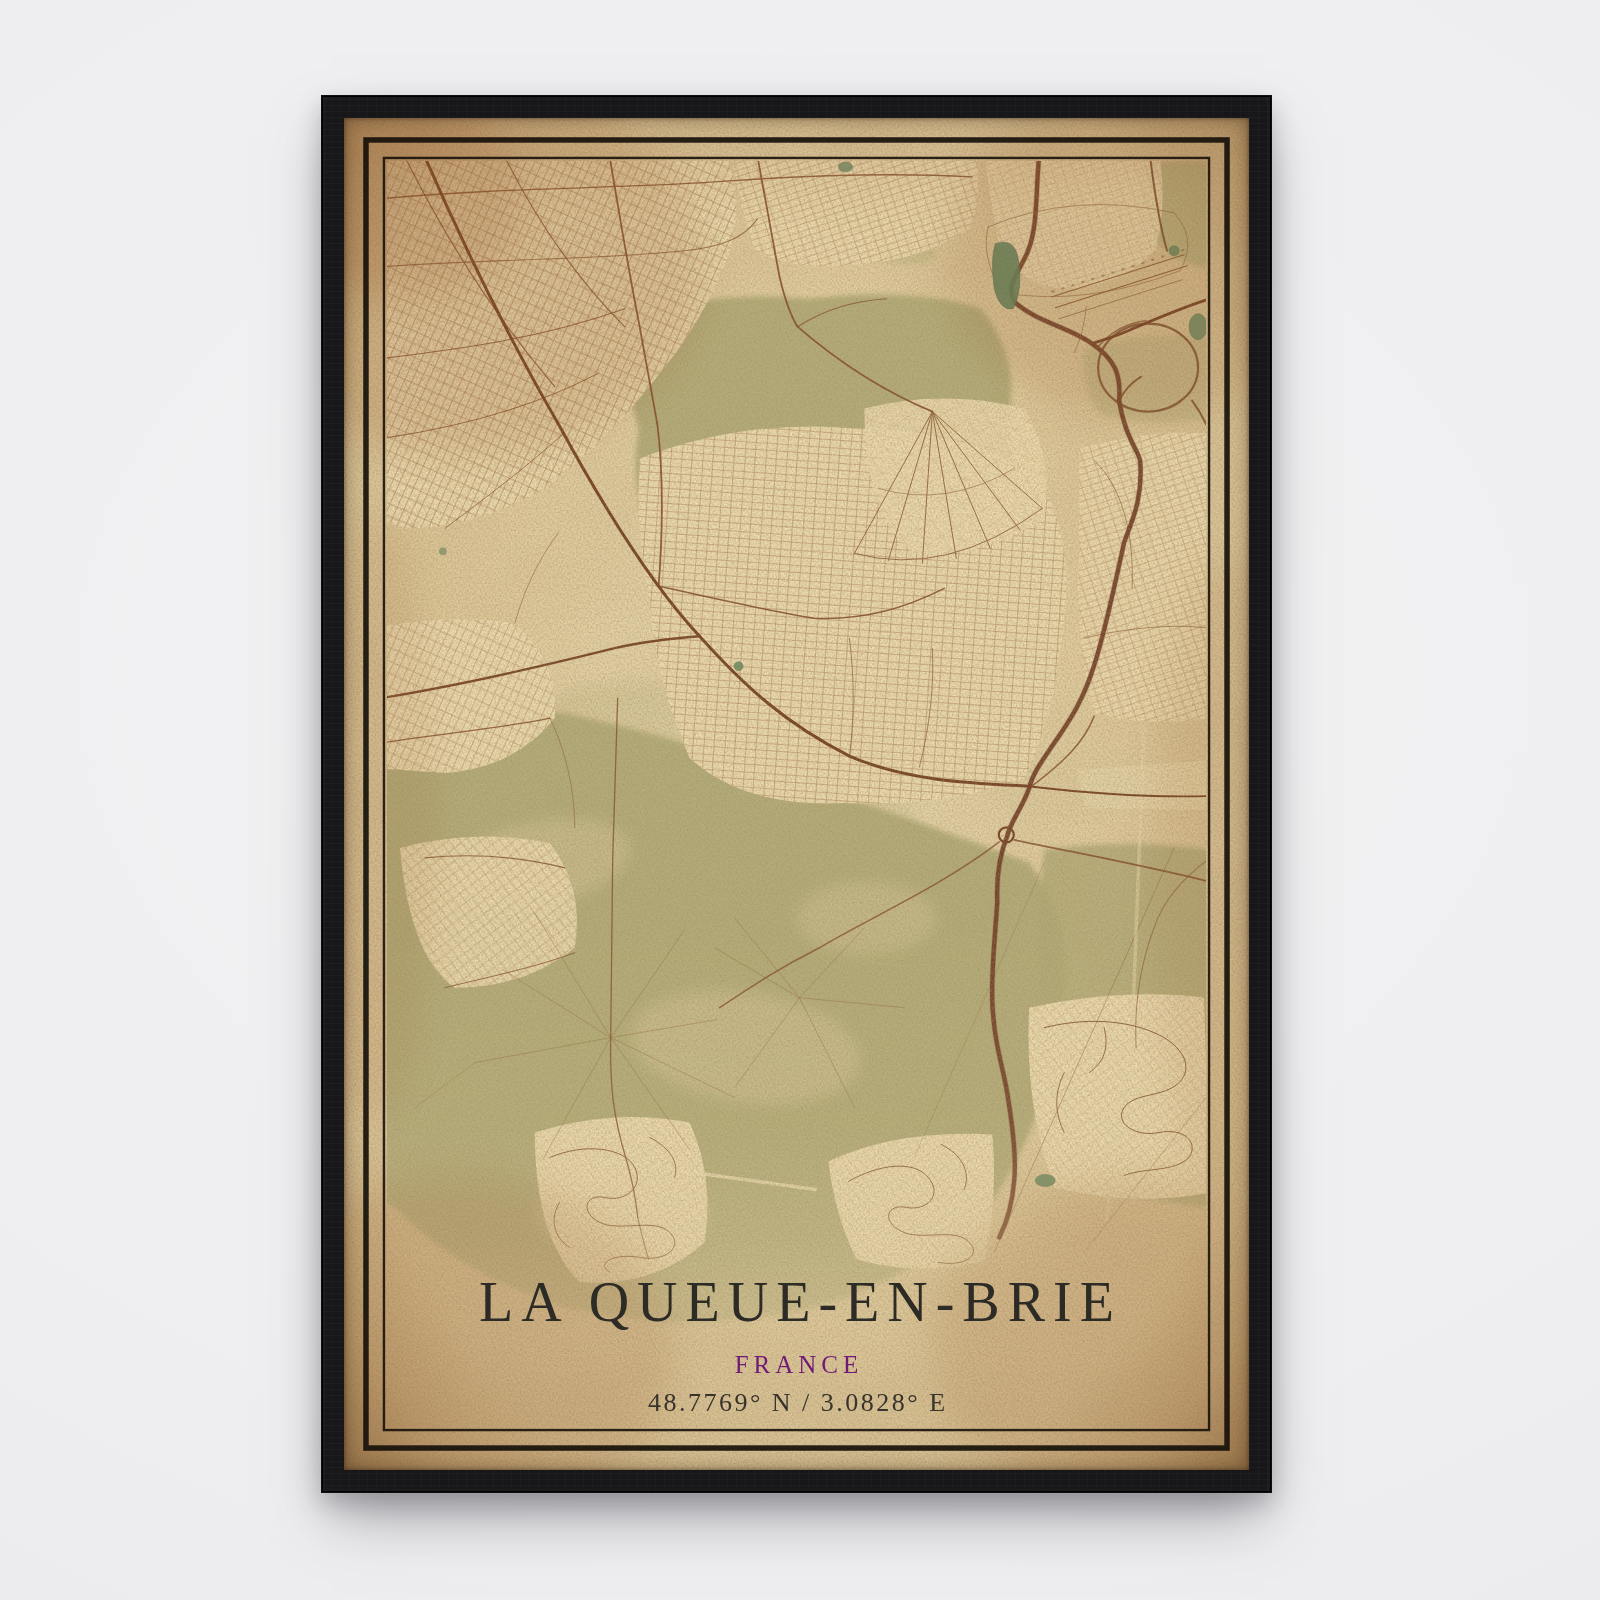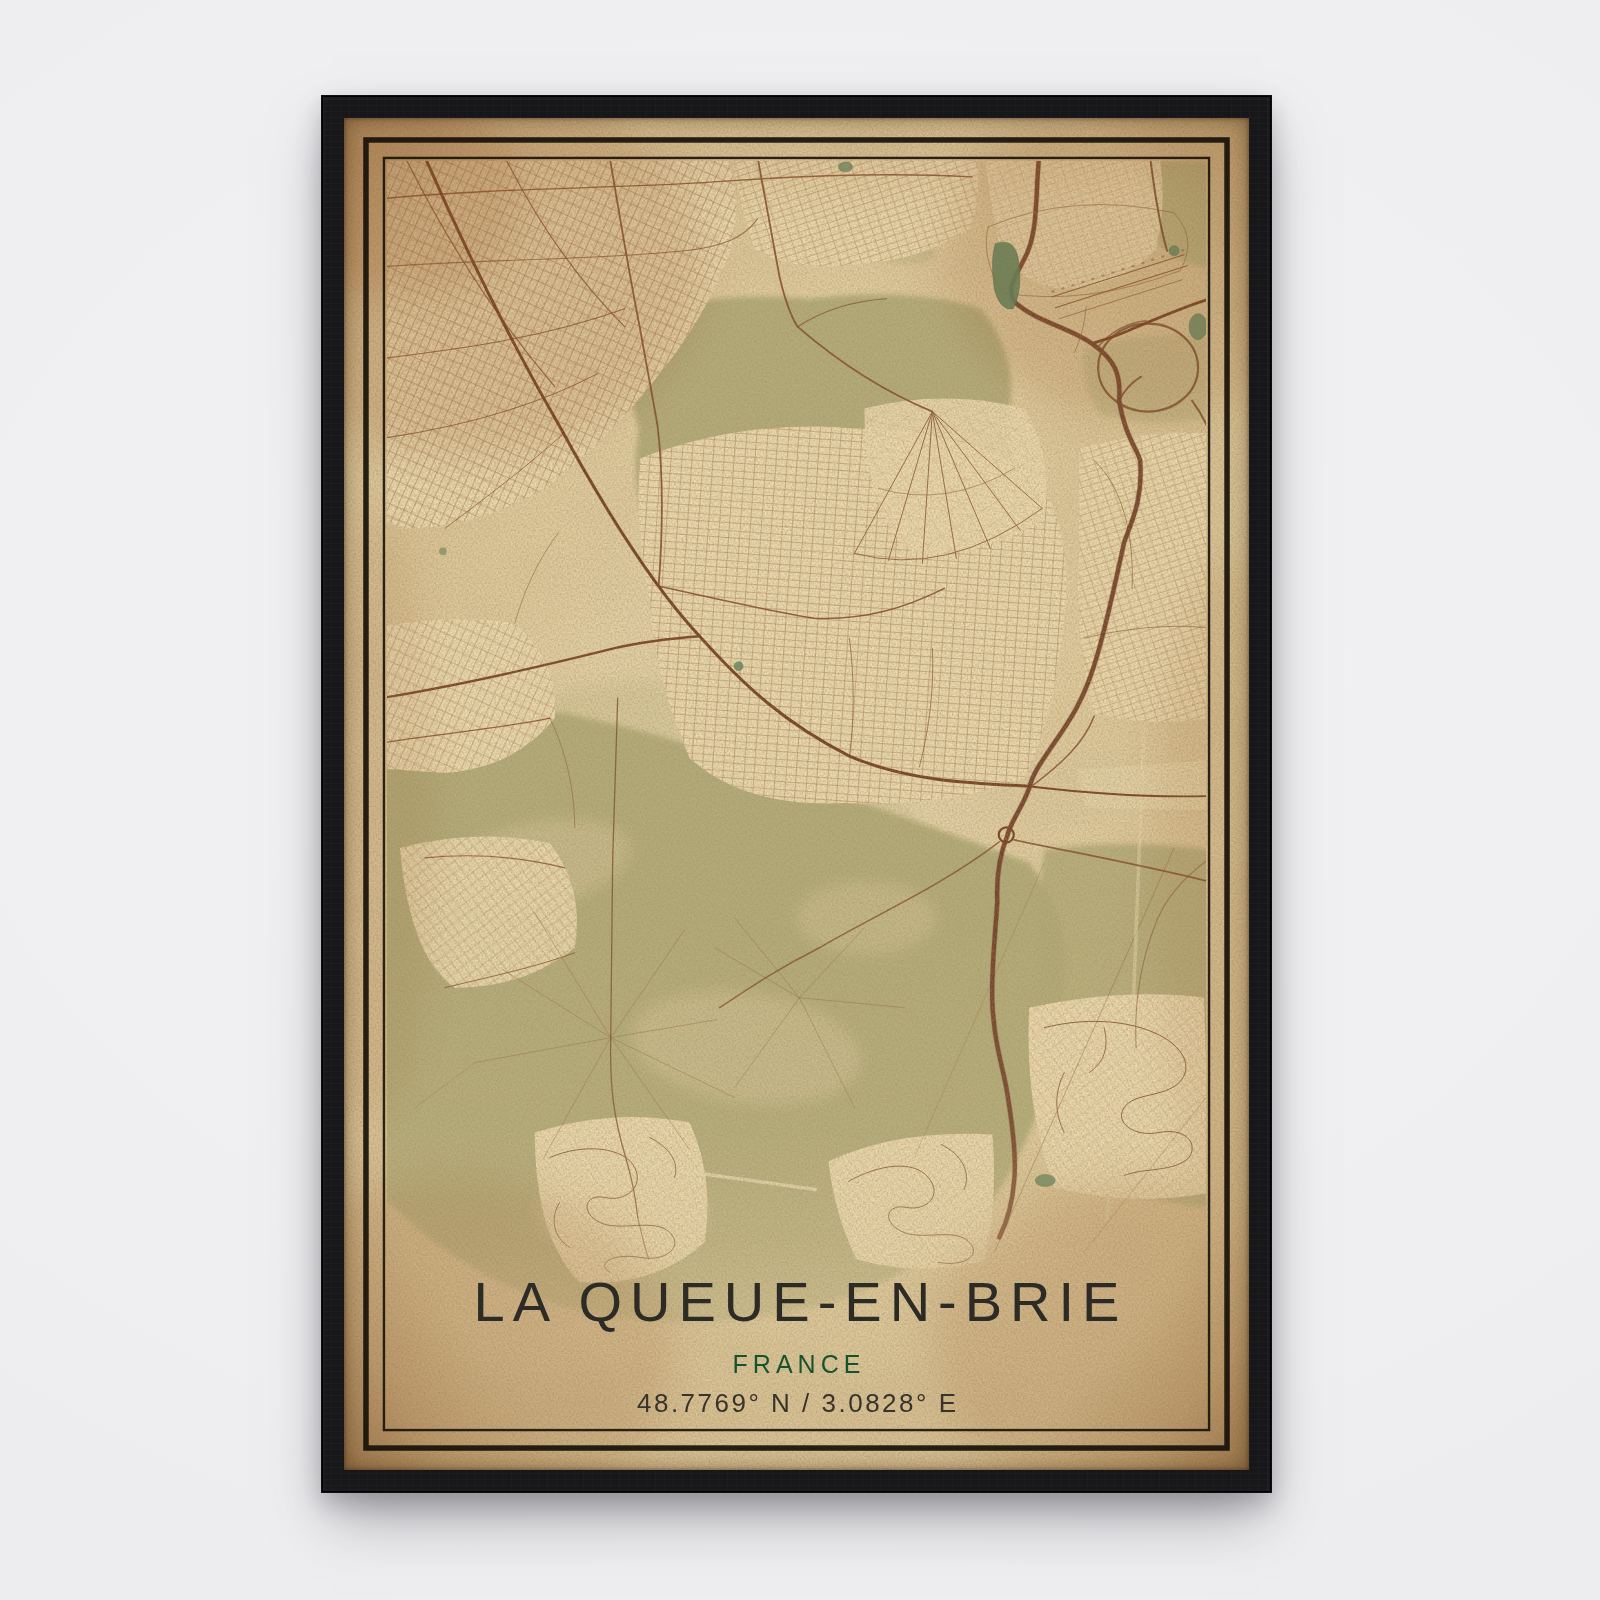--- a/index.html
+++ b/index.html
@@ -11,26 +11,26 @@
     background-image:
       repeating-linear-gradient(0deg, rgba(255,255,255,.028) 0 1px, rgba(0,0,0,0) 1px 6px),
       repeating-linear-gradient(90deg, rgba(255,255,255,.018) 0 1px, rgba(0,0,0,0) 1px 9px);
     border:1px solid #101013;
     box-shadow:0 30px 55px -10px rgba(75,75,84,.5), 0 10px 22px rgba(85,85,95,.3),
       inset 0 0 0 1px #000, inset 0 0 7px rgba(255,255,255,.07);}
   .paper{position:relative;width:100%;height:100%;background:#dcc89c;}
   .paper svg{display:block;width:100%;height:100%;}
   .paper::after{content:"";position:absolute;inset:0;pointer-events:none;
     box-shadow:inset 0 0 20px rgba(58,36,14,.45), inset 0 0 4px rgba(25,15,6,.55);}
-  .title-block{position:absolute;left:0;right:0;top:0;height:100%;pointer-events:none;}
+  .title-block{position:absolute;left:0;right:0;top:0;height:100%;pointer-events:none;font-family:Liberation Serif, serif;}
   .poster-title{position:absolute;left:0;right:0;top:1152px;text-align:center;
     font-size:56px;line-height:1.15;font-weight:400;color:#2d2b26;
     letter-spacing:8px;text-indent:8px;}
   .poster-subtitle{position:absolute;left:0;right:0;top:1234px;text-align:center;
-    font-size:25px;line-height:1;font-weight:400;color:#14532d;
+    font-size:25px;line-height:1;font-weight:400;color:#701a75;
     letter-spacing:5px;text-indent:5px;}
   .poster-coords{position:absolute;left:0;right:0;top:1272px;text-align:center;
     font-size:26px;line-height:1;font-weight:400;color:#38332b;
     letter-spacing:2.5px;text-indent:2.5px;}
 </style>
 </head>
 <body>
 
 <div class="stage">
   <div class="frame">

